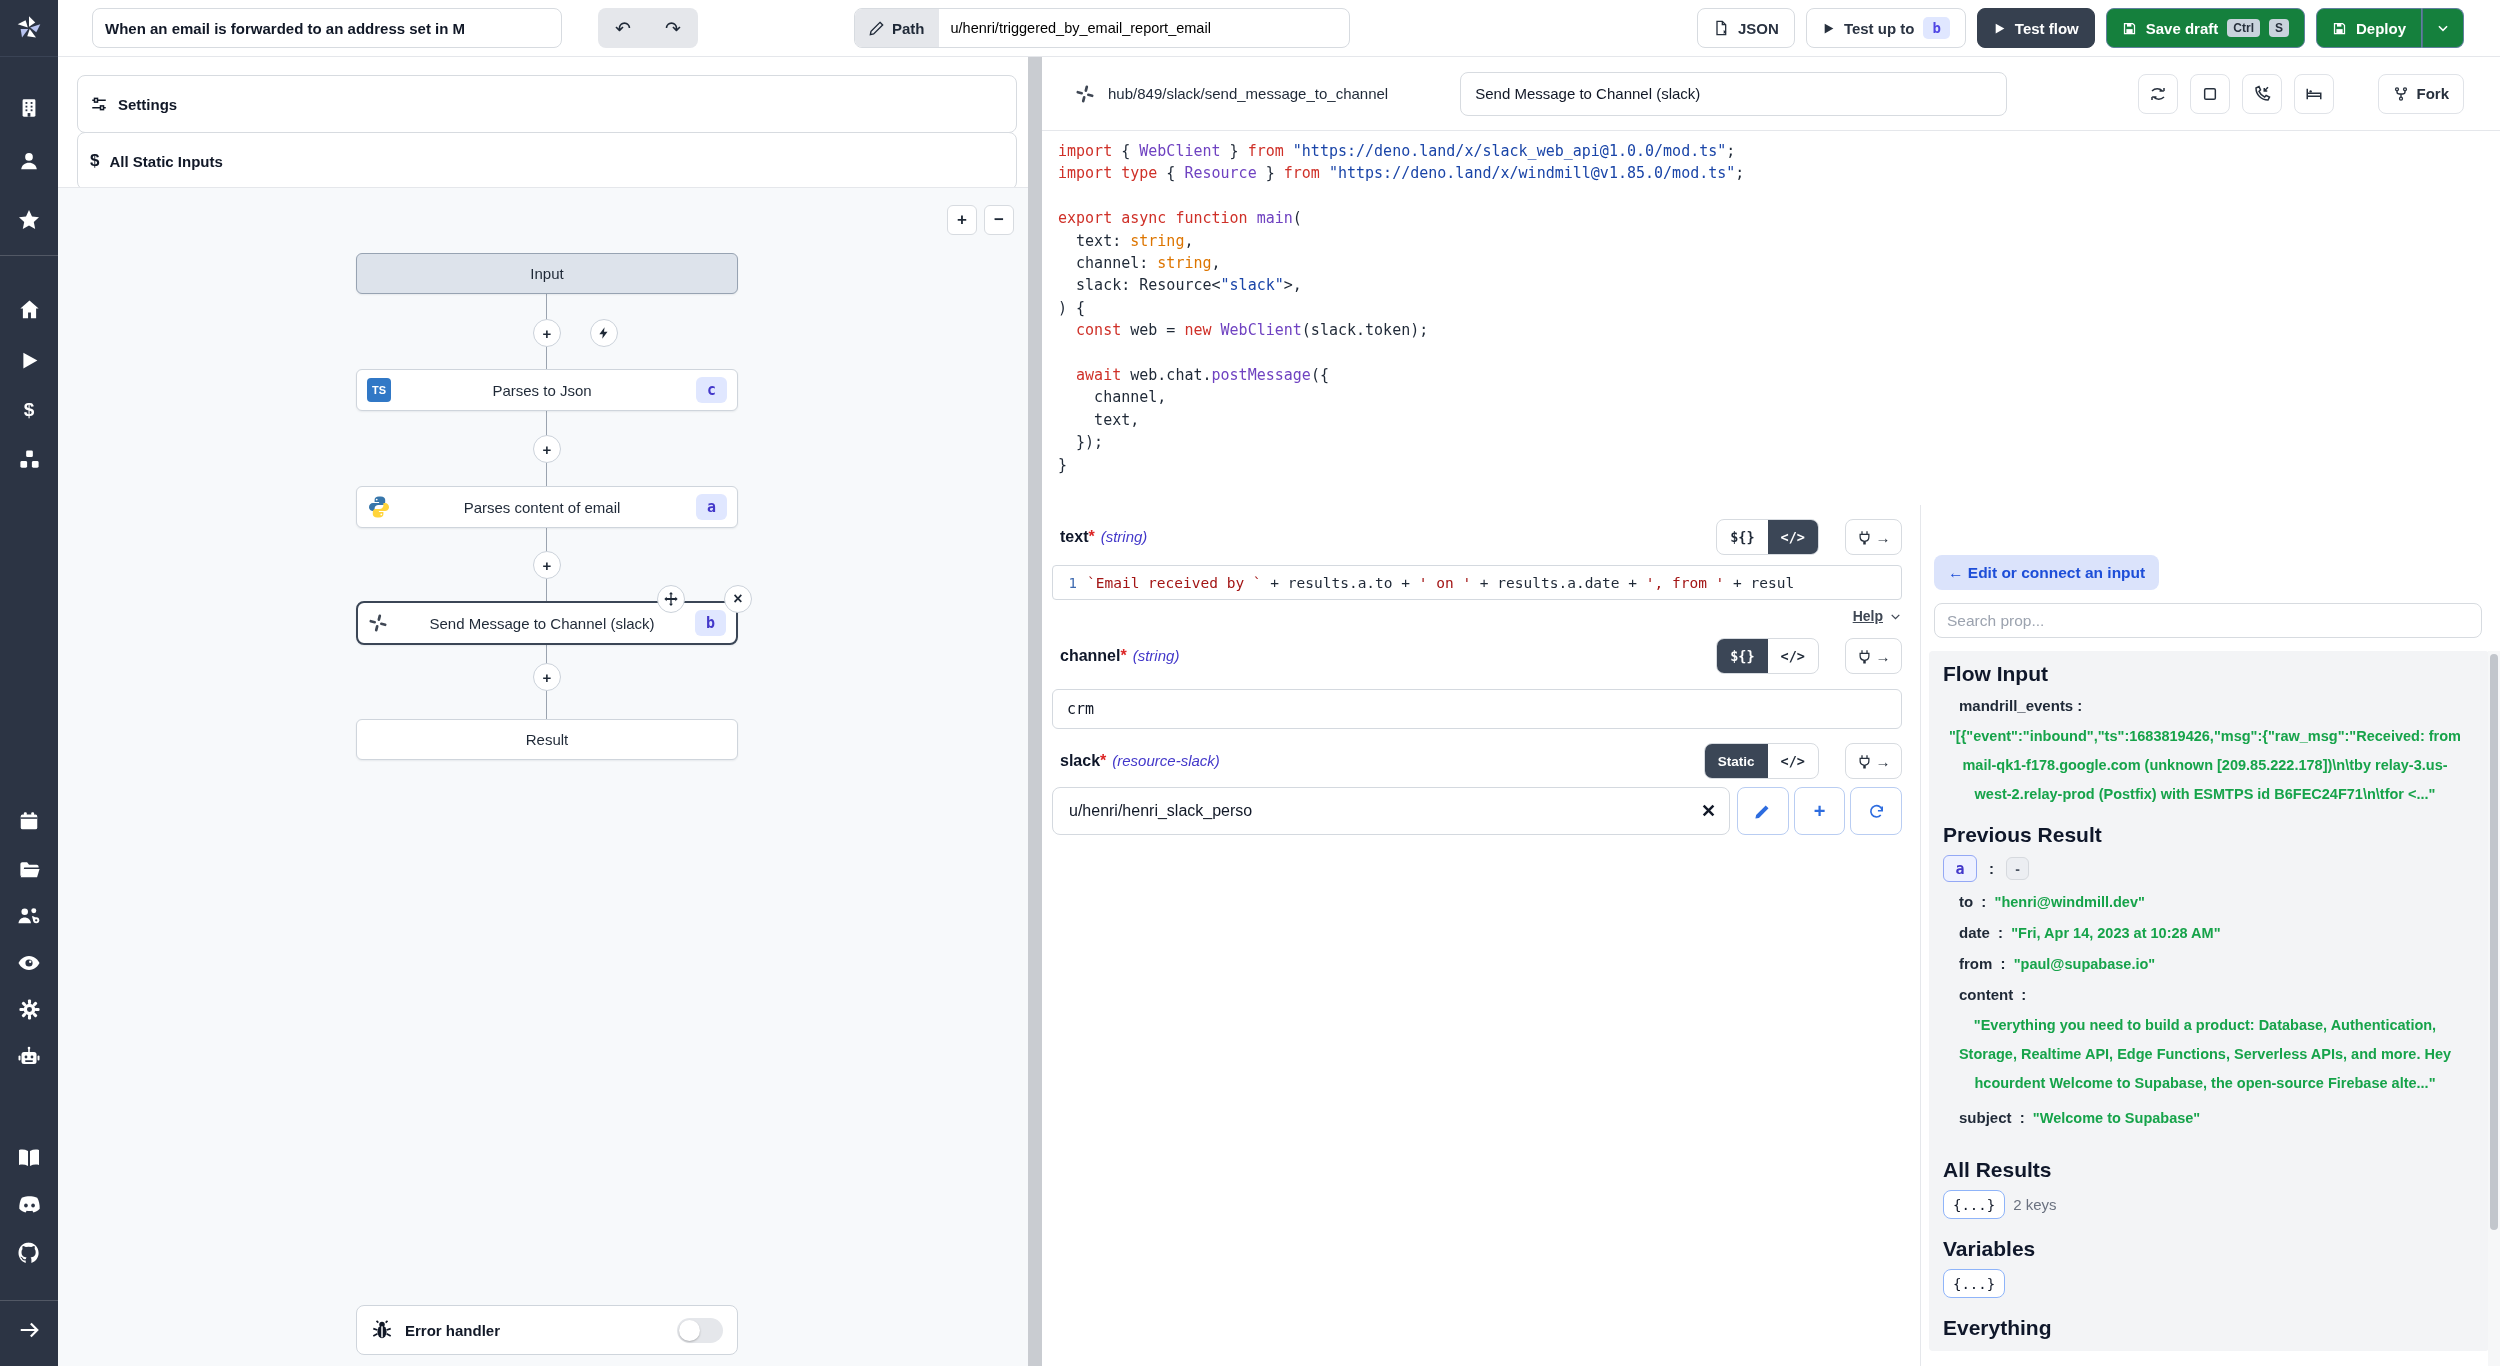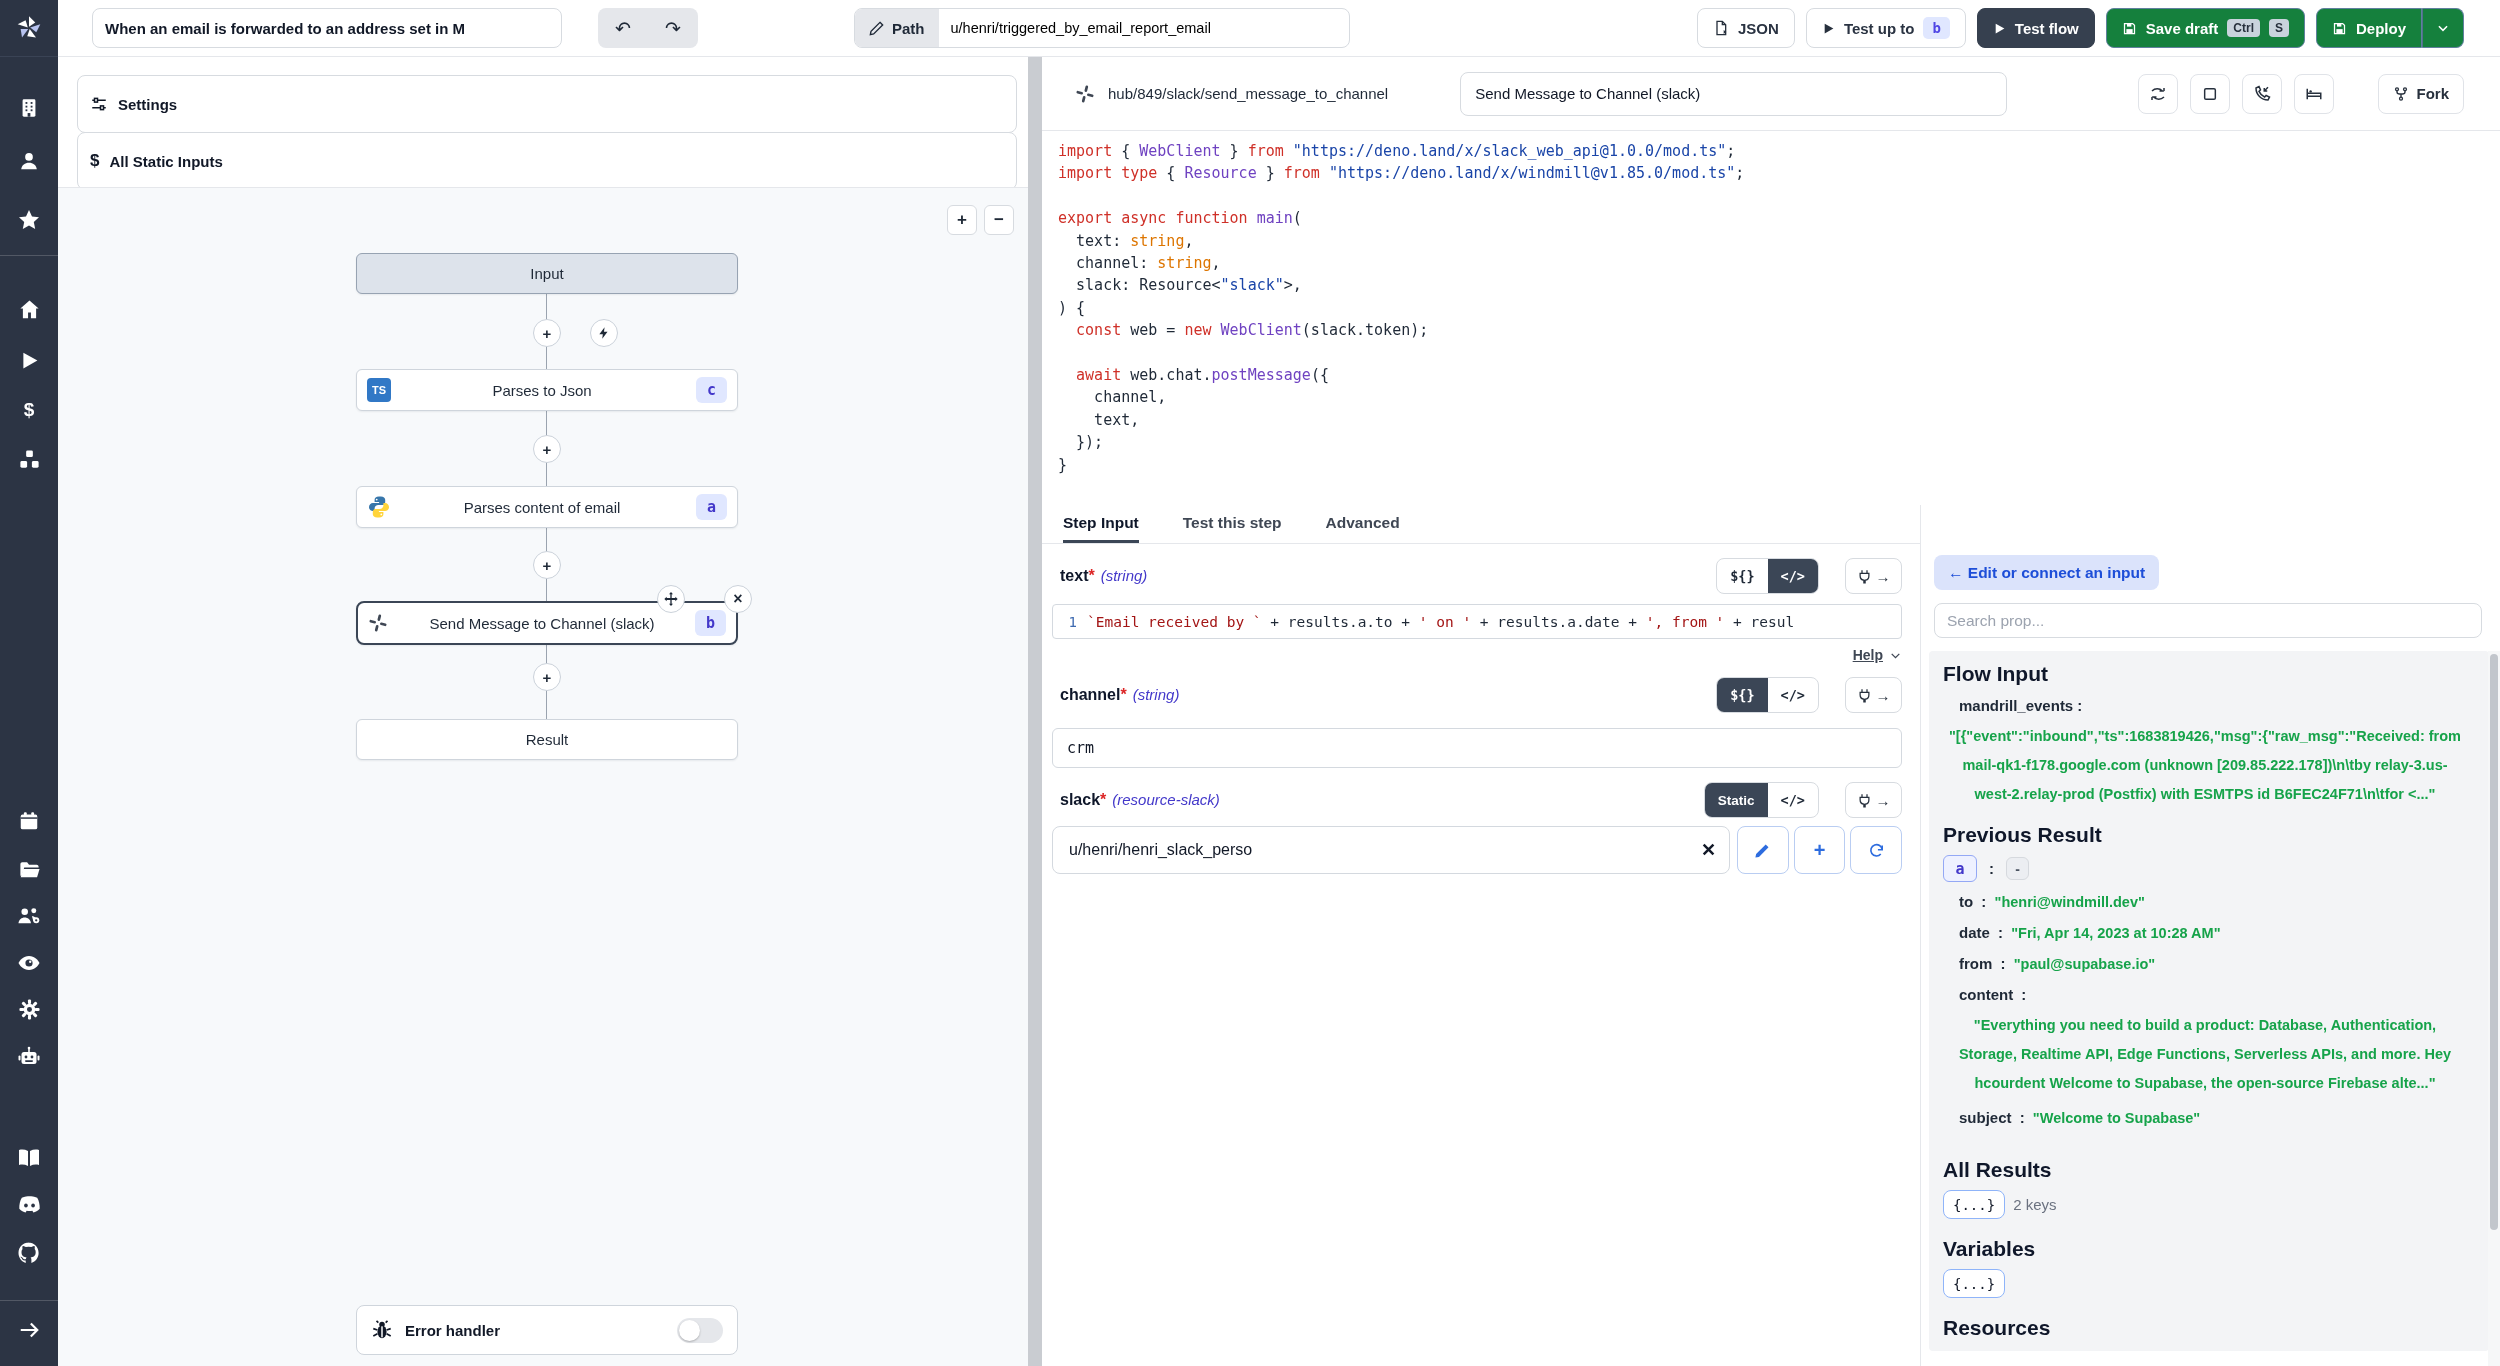--- a/index.html
+++ b/index.html
@@ -474,25 +474,20 @@
           <span>Fork</span>
         </div>
       </div>
     </div>
 
     <div class="code-area"><div><span class="tk-k">import</span><span class="tk-d"> { </span><span class="tk-i">WebClient</span><span class="tk-d"> } </span><span class="tk-k">from</span><span class="tk-d"> </span><span class="tk-s">"https://deno.land/x/slack_web_api@1.0.0/mod.ts"</span><span class="tk-d">;</span></div><div><span class="tk-k">import type</span><span class="tk-d"> { </span><span class="tk-i">Resource</span><span class="tk-d"> } </span><span class="tk-k">from</span><span class="tk-d"> </span><span class="tk-s">"https://deno.land/x/windmill@v1.85.0/mod.ts"</span><span class="tk-d">;</span></div><div>&nbsp;</div><div><span class="tk-k">export async function</span><span class="tk-d"> </span><span class="tk-i">main</span><span class="tk-d">(</span></div><div><span class="tk-d">  text: </span><span class="tk-t">string</span><span class="tk-d">,</span></div><div><span class="tk-d">  channel: </span><span class="tk-t">string</span><span class="tk-d">,</span></div><div><span class="tk-d">  slack: Resource&lt;</span><span class="tk-s">"slack"</span><span class="tk-d">&gt;,</span></div><div><span class="tk-d">) {</span></div><div><span class="tk-d">  </span><span class="tk-k">const</span><span class="tk-d"> web = </span><span class="tk-k">new</span><span class="tk-d"> </span><span class="tk-i">WebClient</span><span class="tk-d">(slack.token);</span></div><div>&nbsp;</div><div><span class="tk-d">  </span><span class="tk-k">await</span><span class="tk-d"> web.chat.</span><span class="tk-i">postMessage</span><span class="tk-d">({</span></div><div><span class="tk-d">    channel,</span></div><div><span class="tk-d">    text,</span></div><div><span class="tk-d">  });</span></div><div><span class="tk-d">}</span></div></div>
 
     <div class="bottom">
 
       <div class="form-col">
-        <div class="tabsrow">
-          <div class="tab active">Step Input</div>
-          <div class="tab">Test this step</div>
-          <div class="tab">Advanced</div>
-        </div>
 
         <div class="fieldrow">
           <div>
             <span class="flabel"><span>text</span><span class="req">*</span><span class="ftype">(string)</span></span>
           </div>
           <div class="fctrls">
             <div class="toggle-grp">
               <div class="seg">${}</div>
               <div class="seg on">&lt;/&gt;</div>
             </div>
@@ -604,21 +599,21 @@
           <div style="margin-top:8px;display:flex;align-items:center">
             <span class="objbadge">{...}</span>
             <span class="keyscount">2 keys</span>
           </div>
 
           <div class="sec-title" style="margin-top:18px">Variables</div>
           <div style="margin-top:8px">
             <span class="objbadge">{...}</span>
           </div>
 
-          <div class="sec-title" style="margin-top:18px">Resources</div>
+          <div class="sec-title" style="margin-top:18px">Everything</div>
         </div>
 
         <div class="props-scroll">
           <div class="props-thumb"></div>
         </div>
       </div>
     </div>
   </div>
 </div>
 

